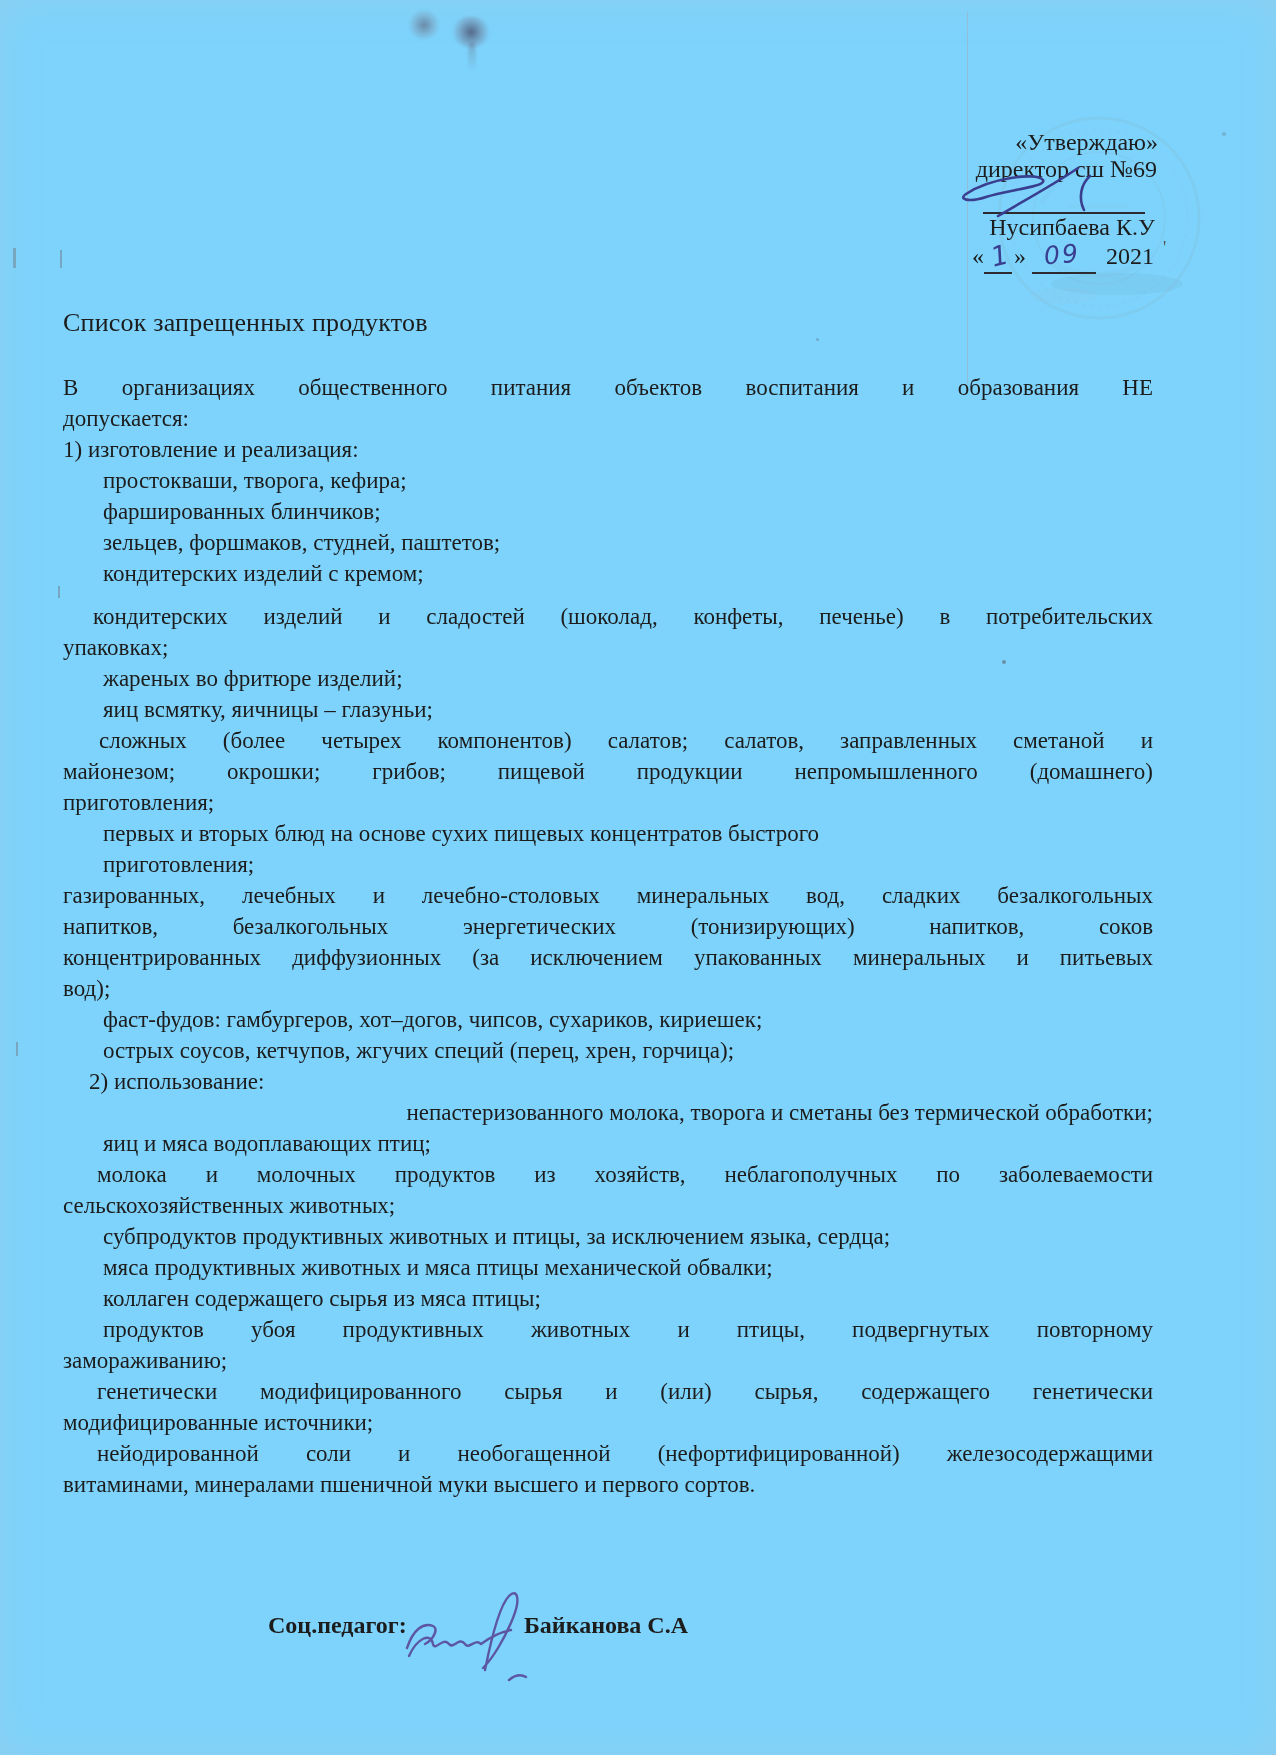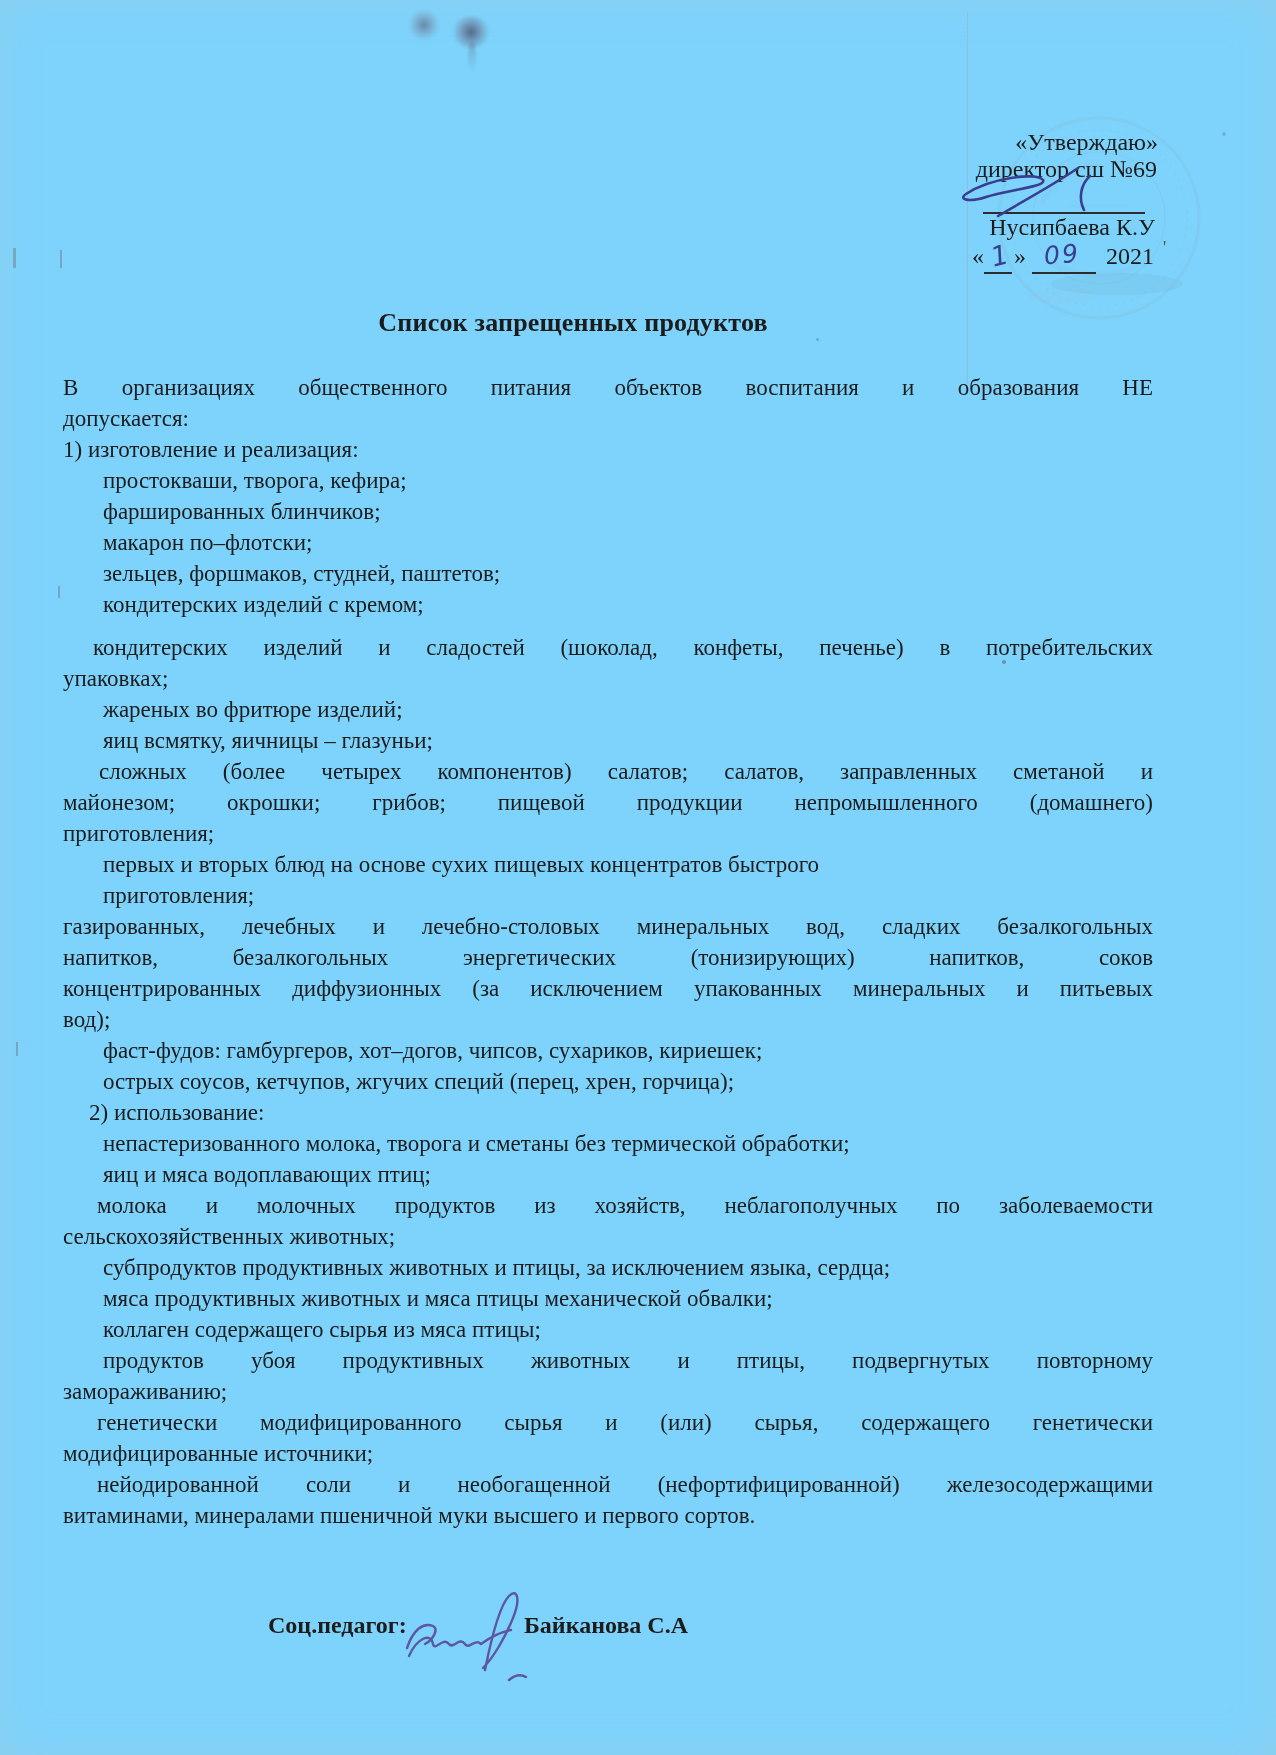--- a/index.html
+++ b/index.html
@@ -27,21 +27,21 @@
   .stamp{position:absolute;left:993px;top:112px;width:212px;height:212px;opacity:.85;}
   
   .appr-line{position:absolute;font-size:24px;white-space:nowrap;}
   .sig-line{position:absolute;left:983px;top:196px;width:162px;height:16px;border-bottom:2px solid #2b2b30;}
   .sig-svg{position:absolute;left:948px;top:160px;}
   .hand{font-family:"DejaVu Sans",sans-serif;font-style:italic;color:#3a3e8f;position:absolute;white-space:nowrap;}
   .date-ul{position:absolute;height:2px;background:#2b2b30;}
   .apost{position:absolute;font-size:18px;color:#555;}
   
   .doc-title{position:absolute;left:63px;top:308px;width:1020px;
-    text-align:center;font-weight:bold;font-size:26px;letter-spacing:.2px;}
+    text-align:left;font-weight:normal;font-size:26px;letter-spacing:.2px;}
   
   .doc-body{position:absolute;left:63px;top:372px;width:1090px;font-size:23px;line-height:31px;}
   .doc-body .line{height:31px;white-space:normal;}
   .doc-body .stretch{text-align:justify;text-align-last:justify;}
   
   .footer-label,.footer-name{position:absolute;font-size:24px;font-weight:bold;white-space:nowrap;}
   .footer-label{left:268px;top:1612px;}
   .footer-name{left:524px;top:1612px;}
   .footer-sig{position:absolute;left:393px;top:1582px;}
 </style>
@@ -104,40 +104,39 @@
   <div class="apost" style="left:1163px;top:238px;">'</div>
 
   <div class="doc-title">Список запрещенных продуктов</div>
 
   <div class="doc-body">
       <div class="line stretch">В организациях общественного питания объектов воспитания и образования НЕ</div>
       <div class="line">допускается:</div>
       <div class="line">1) изготовление и реализация:</div>
       <div class="line" style="padding-left: 40px;">простокваши, творога, кефира;</div>
       <div class="line" style="padding-left: 40px;">фаршированных блинчиков;</div>
-      <div class="line" style="padding-left: 40px;">макарон по–флотски;</div>
       <div class="line" style="padding-left: 40px;">зельцев, форшмаков, студней, паштетов;</div>
       <div class="line" style="padding-left: 40px;">кондитерских изделий с кремом;</div>
       <div class="line stretch" style="padding-left: 30px; margin-top: 12px;">кондитерских изделий и сладостей (шоколад, конфеты, печенье) в потребительских</div>
       <div class="line">упаковках;</div>
       <div class="line" style="padding-left: 40px;">жареных во фритюре изделий;</div>
       <div class="line" style="padding-left: 40px;">яиц всмятку, яичницы – глазуньи;</div>
       <div class="line stretch" style="padding-left: 36px;">сложных (более четырех компонентов) салатов; салатов, заправленных сметаной и</div>
       <div class="line stretch">майонезом; окрошки; грибов; пищевой продукции непромышленного (домашнего)</div>
       <div class="line">приготовления;</div>
       <div class="line" style="padding-left: 40px;">первых и вторых блюд на основе сухих пищевых концентратов быстрого</div>
       <div class="line" style="padding-left: 40px;">приготовления;</div>
       <div class="line stretch">газированных, лечебных и лечебно-столовых минеральных вод, сладких безалкогольных</div>
       <div class="line stretch">напитков, безалкогольных энергетических (тонизирующих) напитков, соков</div>
       <div class="line stretch">концентрированных диффузионных (за исключением упакованных минеральных и питьевых</div>
       <div class="line">вод);</div>
       <div class="line" style="padding-left: 40px;">фаст-фудов: гамбургеров, хот–догов, чипсов, сухариков, кириешек;</div>
       <div class="line" style="padding-left: 40px;">острых соусов, кетчупов, жгучих специй (перец, хрен, горчица);</div>
       <div class="line" style="padding-left: 26px;">2) использование:</div>
-      <div class="line" style="padding-left: 40px;">непастеризованного молока, творога и сметаны без термической обработки;</div>
+      <div class="line" style="padding-left: 40px; text-align: right;">непастеризованного молока, творога и сметаны без термической обработки;</div>
       <div class="line" style="padding-left: 40px;">яиц и мяса водоплавающих птиц;</div>
       <div class="line stretch" style="padding-left: 34px;">молока и молочных продуктов из хозяйств, неблагополучных по заболеваемости</div>
       <div class="line">сельскохозяйственных животных;</div>
       <div class="line" style="padding-left: 40px;">субпродуктов продуктивных животных и птицы, за исключением языка, сердца;</div>
       <div class="line" style="padding-left: 40px;">мяса продуктивных животных и мяса птицы механической обвалки;</div>
       <div class="line" style="padding-left: 40px;">коллаген содержащего сырья из мяса птицы;</div>
       <div class="line stretch" style="padding-left: 40px;">продуктов убоя продуктивных животных и птицы, подвергнутых повторному</div>
       <div class="line">замораживанию;</div>
       <div class="line stretch" style="padding-left: 34px;">генетически модифицированного сырья и (или) сырья, содержащего генетически</div>
       <div class="line">модифицированные источники;</div>

